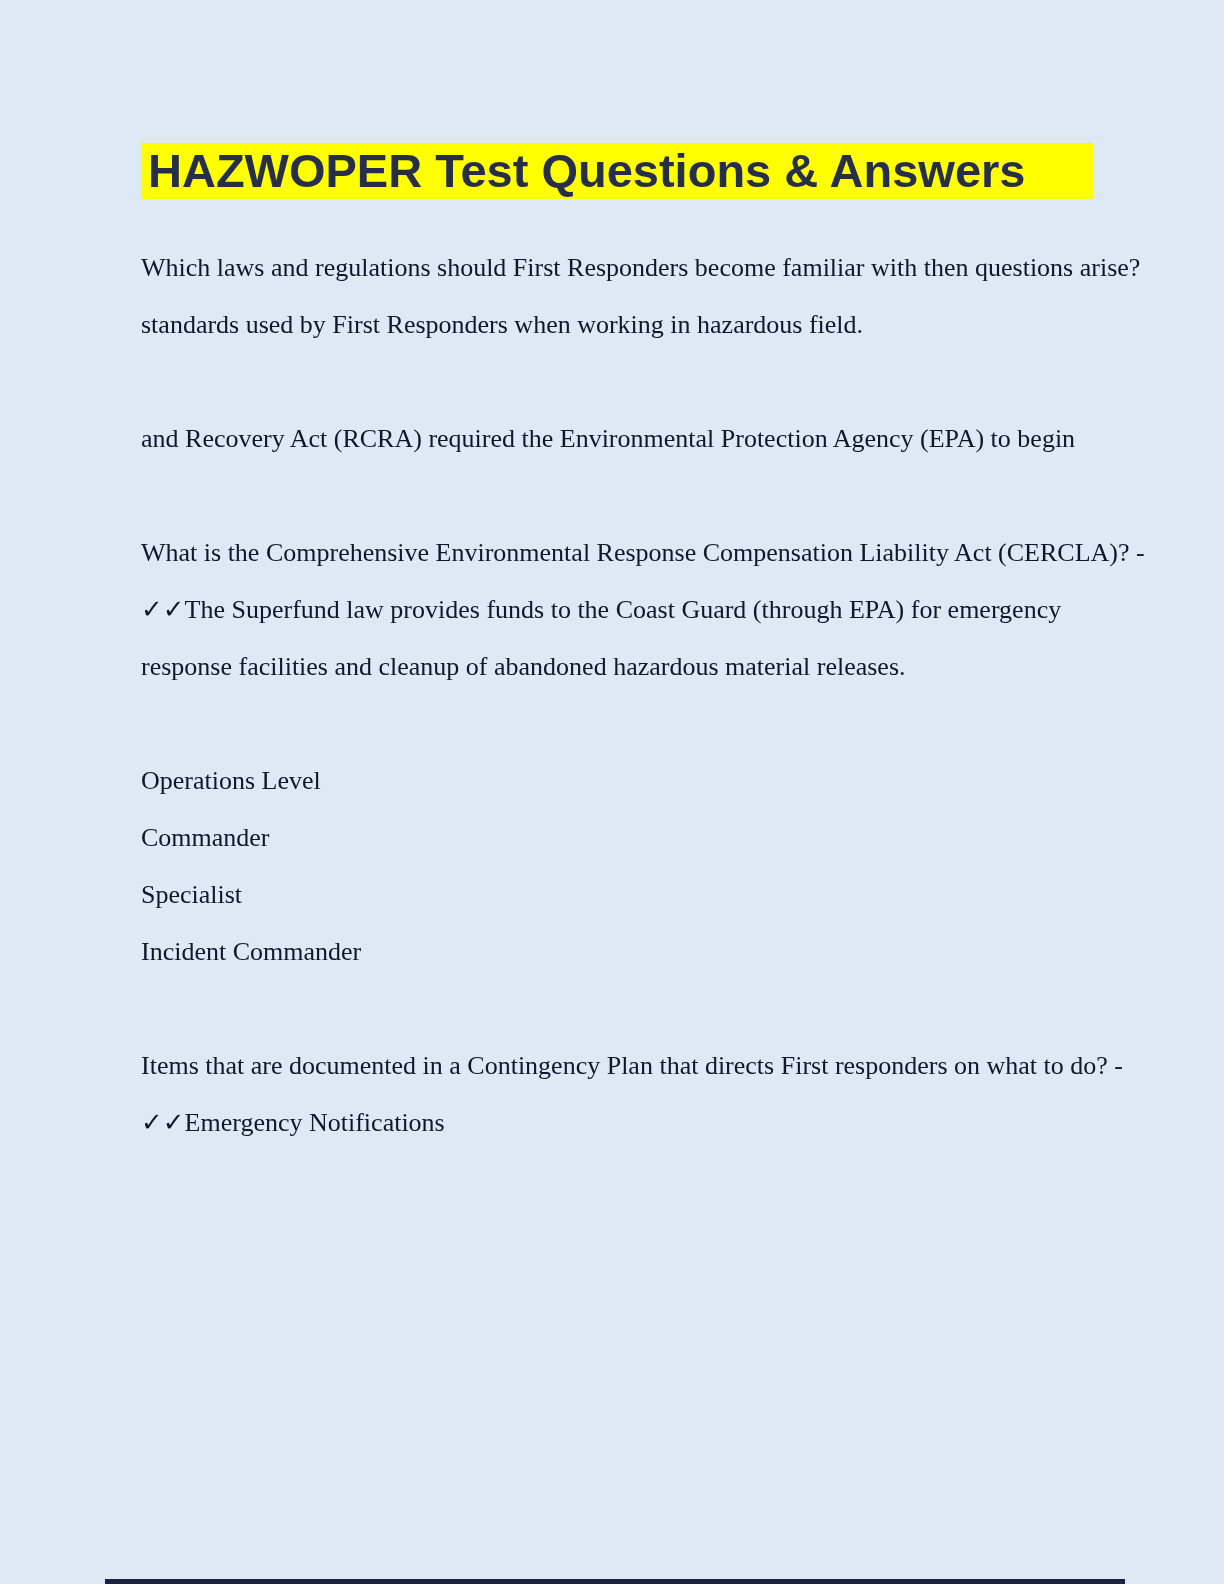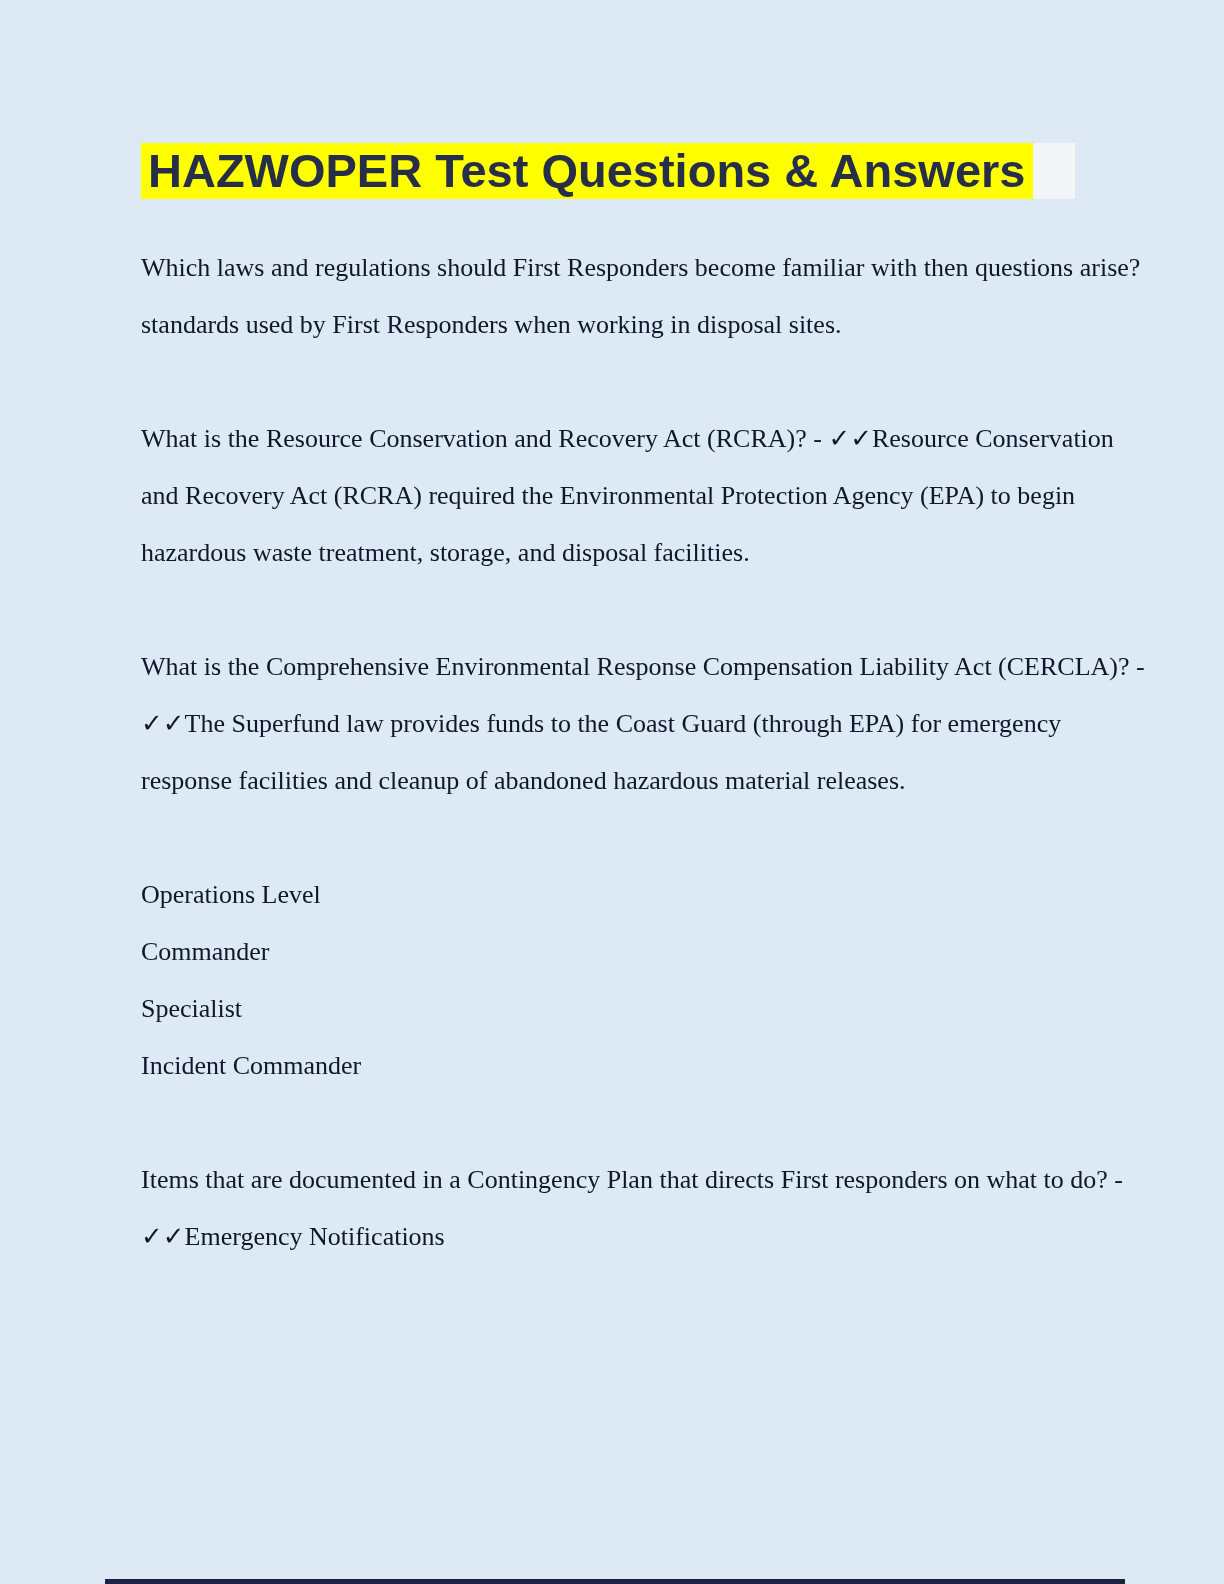--- a/index.html
+++ b/index.html
@@ -15,20 +15,21 @@
     position: absolute;
     left: 141px;
     top: 143px;
     width: 952px;
   }
   .title-row {
     display: flex;
     align-items: stretch;
     height: 56px;
     margin-bottom: 40px;
+    flex-direction: column;
   }
   .title-highlight {
     display: inline-block;
     background: #ffff00;
     color: #272f48;
     font-family: "Liberation Sans", "DejaVu Sans", sans-serif;
     font-weight: bold;
     font-size: 47px;
     line-height: 56px;
     padding: 0 8px 0 7px;
@@ -60,27 +61,25 @@
 
 <div class="content">
 
   <div class="title-row">
     <span class="title-highlight">HAZWOPER Test Questions &amp; Answers</span>
     <span class="title-tail"></span>
   </div>
 
   <div class="qa-block">
     <div class="qa-line">Which laws and regulations should First Responders become familiar with then questions arise?</div>
-    <div class="qa-line">standards used by First Responders when working in disposal sites.</div>
+    <div class="qa-line">standards used by First Responders when working in hazardous field.</div>
   </div>
 
   <div class="qa-block">
-    <div class="qa-line">What is the Resource Conservation and Recovery Act (RCRA)? - ✓✓Resource Conservation</div>
     <div class="qa-line">and Recovery Act (RCRA) required the Environmental Protection Agency (EPA) to begin</div>
-    <div class="qa-line">hazardous waste treatment, storage, and disposal facilities.</div>
   </div>
 
   <div class="qa-block">
     <div class="qa-line">What is the Comprehensive Environmental Response Compensation Liability Act (CERCLA)? -</div>
     <div class="qa-line">✓✓The Superfund law provides funds to the Coast Guard (through EPA) for emergency</div>
     <div class="qa-line">response facilities and cleanup of abandoned hazardous material releases.</div>
   </div>
 
   <div class="qa-block">
     <div class="qa-line">Operations Level</div>

